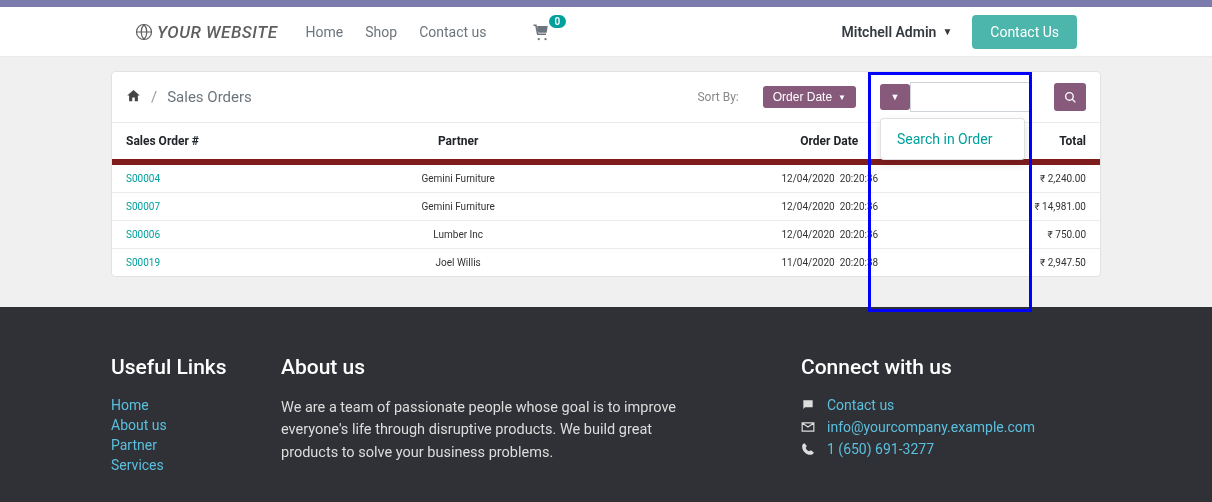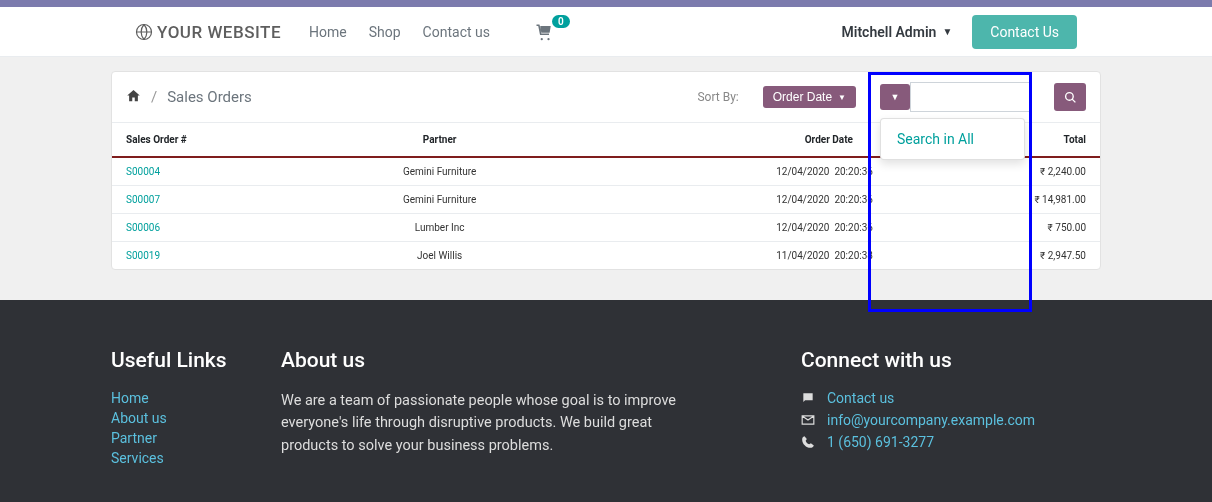--- a/index.html
+++ b/index.html
@@ -1,21 +1,21 @@
 <!DOCTYPE html>
 <html><head>
 <meta charset="utf-8">
 <style>
   * { box-sizing: border-box; margin: 0; padding: 0; }
   body { font-family: -apple-system, BlinkMacSystemFont, "Segoe UI", Roboto, "Helvetica Neue", Arial, sans-serif; font-size: 14px; color: #212529; background: #f0f0f0; }
   
   .top-bar { height: 7px; background: #7c7bad; }
   
   .navbar { background: #fff; border-bottom: 1px solid #e9ecef; height: 50px; display: flex; align-items: center; padding: 0 135px; }
-  .navbar-brand { display: flex; align-items: center; color: #5e5e5e; font-weight: 500; font-size: 17px; letter-spacing: 0.5px; }
+  .navbar-brand { display: flex; align-items: center; color: #5e5e5e; font-weight: 500; font-size: 17px; letter-spacing: 0.5px; font-style: italic; }
   .navbar-brand svg { width: 18px; height: 18px; margin-right: 4px; flex-shrink: 0; }
   .nav-links { display: flex; margin-left: 28px; gap: 22px; align-items: center; }
   .nav-links a { color: #6c757d; text-decoration: none; font-size: 14px; }
   .cart-wrap { margin-left: 22px; display: inline-flex; align-items: center; color: #6c757d; font-size: 18px; }
   .cart-badge { background: #00a09d; color: #fff; font-size: 10px; border-radius: 8px; padding: 1px 6px; position: relative; top: -10px; left: -2px; font-weight: 600; }
   .navbar-right { margin-left: auto; display: flex; align-items: center; gap: 20px; }
   .user-name { color: #343a40; font-weight: 600; font-size: 14px; display: inline-flex; align-items: center; }
   .user-name .caret { margin-left: 6px; font-size: 10px; }
   .contact-btn { background: #4db6ac; color: #fff; border-radius: 4px; padding: 9px 18px; font-size: 14px; text-decoration: none; }
   
@@ -34,21 +34,21 @@
   .search-input { border: 1px solid #ced4da; border-radius: 0; height: 30px; padding: 4px 8px; width: 120px; font-size: 13px; }
   .search-btn { background: #875A7B; color: #fff; border: none; border-radius: 3px; width: 32px; height: 28px; display: inline-flex; align-items: center; justify-content: center; cursor: pointer; }
   .search-btn svg { width: 13px; height: 13px; }
   
   .dropdown-menu { position: absolute; top: 36px; left: 0; background: #fff; border: 1px solid rgba(0,0,0,.12); border-radius: 4px; box-shadow: 0 4px 10px rgba(0,0,0,.12); min-width: 145px; padding: 6px 0; z-index: 10; }
   .dropdown-menu a { display: block; padding: 6px 16px; color: #00a09d; text-decoration: none; font-size: 14px; }
   
   .highlight-box { position: absolute; border: 3px solid #0000ff; pointer-events: none; z-index: 5; }
   
   table { width: 100%; border-collapse: collapse; }
-  thead th { text-align: left; font-weight: 700; font-size: 10px; padding: 11px 14px; border-bottom: 2px solid #7f1d1d; color: #212529; }
+  thead th { text-align: left; font-weight: 700; font-size: 12px; padding: 11px 14px; border-bottom: 6px solid #7f1d1d; color: #212529; }
   thead th.text-right { text-align: right; }
   thead th.text-center { text-align: center; }
   tbody td { padding: 8px 14px; border-top: 1px solid #e9ecef; font-size: 10px; color: #333; }
   tbody td.text-right { text-align: right; }
   tbody td.text-center { text-align: center; }
   tbody td a { color: #00a09d; text-decoration: none; }
   
   .footer { background: #2f3136; color: #fff; padding: 36px 0 20px; }
   .footer .footer-inner { max-width: 990px; margin: 12px auto; display: grid; grid-template-columns: 170px 1fr 300px; gap: 0; }
   .footer h4 { font-size: 21px; font-weight: 500; margin-bottom: 18px; }
@@ -110,21 +110,21 @@
         <button class="sort-btn">
           <span>Order Date</span>
           <span class="caret">▼</span>
         </button>
         <span class="relwrap" style="display:inline-flex;align-items:center;gap:0;">
           <button class="dd-toggle">
             <span>▼</span>
           </button>
           <input class="search-input" type="text" style="">
           <div class="dropdown-menu">
-            <a href="#">Search in All</a>
+            <a href="#">Search in Order</a>
           </div>
           <div class="highlight-box" style="top:-10px; left:-12px; width:164px; height:240px;"></div>
         </span>
         <button class="search-btn">
           <svg viewBox="0 0 24 24" fill="none" stroke="#fff" stroke-width="2.5">
               <circle cx="10" cy="10" r="7"></circle>
               <path d="M15 15l6 6"></path>
             </svg>
         </button>
       </div>

